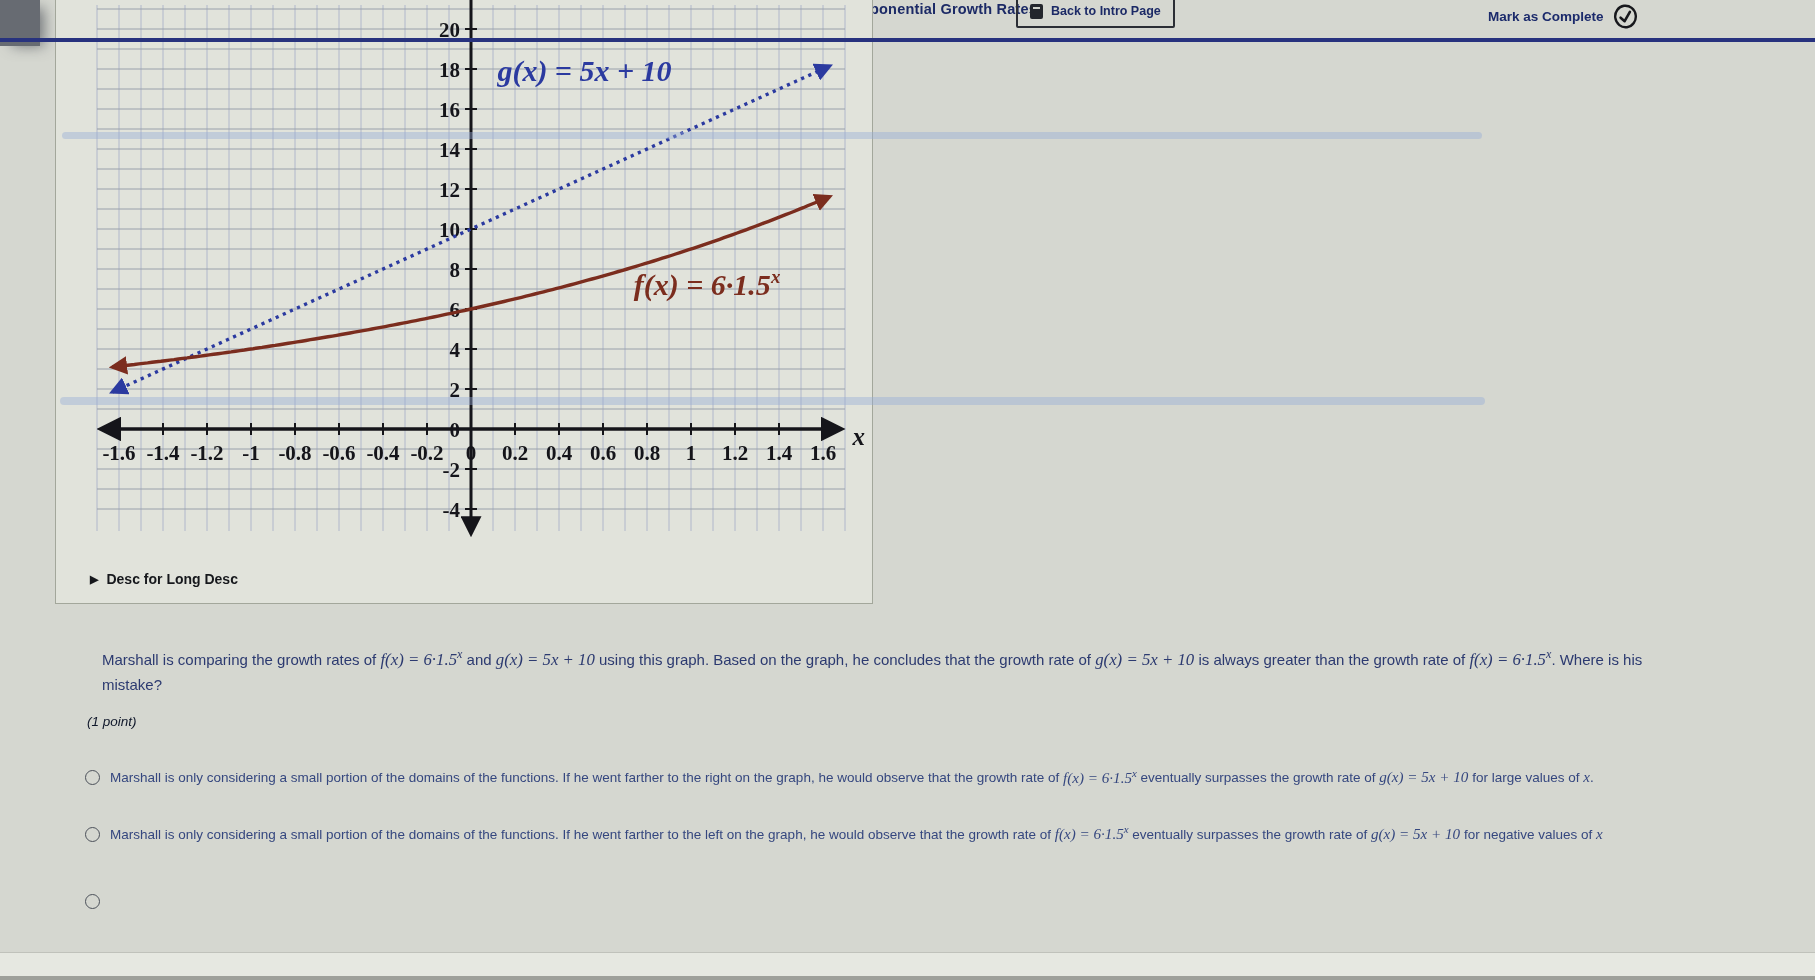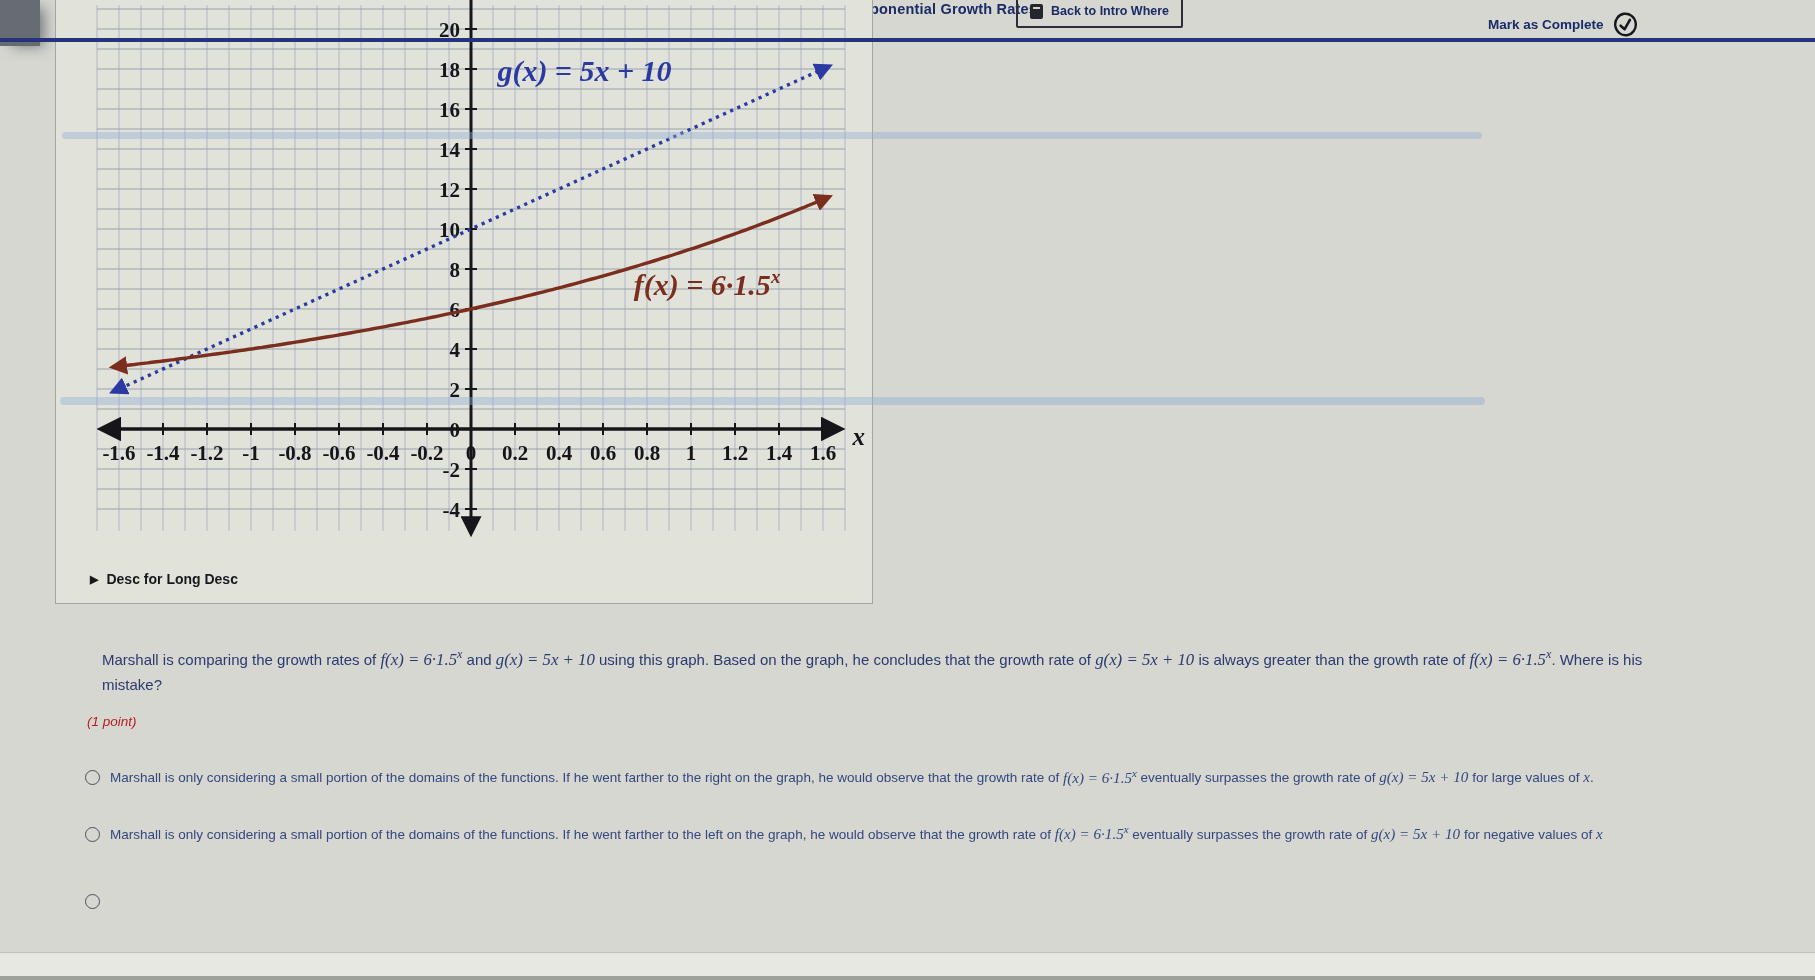--- a/index.html
+++ b/index.html
@@ -14,21 +14,21 @@
   
   .corner-shadow{position:absolute;left:0;top:0;width:40px;height:46px;background:#676b72;
     box-shadow:8px 4px 14px -4px rgba(90,94,100,.8);}
   .header-title{position:absolute;top:1px;left:0;width:100%;text-align:center;
     font-size:14.5px;font-weight:700;color:#1c2a66;letter-spacing:.2px;}
   .back-btn{position:absolute;left:1016px;top:-6px;height:34px;display:flex;align-items:center;gap:8px;
     background:transparent;border:2px solid #2b2e35;border-radius:2px;padding:0 12px;
     font-family:"Liberation Sans",sans-serif;font-size:12.5px;font-weight:700;color:#1c2a66;cursor:pointer;}
   .back-btn .page-ico{width:13px;height:15px;background:#23262c;border-radius:2px;position:relative;}
   .back-btn .page-ico::after{content:"";position:absolute;left:3px;top:3px;right:3px;height:2px;background:#cfd1ca;}
-  .mark-complete{position:absolute;left:1488px;top:12px;display:flex;align-items:center;gap:9px;cursor:pointer;}
+  .mark-complete{position:absolute;left:1488px;top:4px;display:flex;align-items:center;gap:9px;cursor:pointer;}
   .mark-complete .lbl{font-size:13.5px;font-weight:700;color:#1b2a6b;}
   .navy-rule{position:absolute;left:0;top:38px;width:100%;height:4px;background:#27327e;z-index:5;}
 
   
   .graph-panel{position:absolute;left:55px;top:-16px;width:816px;height:618px;
     background:#e1e3db;border:1px solid #a3a79b;overflow:hidden;z-index:1;}
   #chart-svg{position:absolute;left:0;top:0;}
   .tick{font:700 21px "Liberation Serif",serif;fill:#15151a;}
   .axis-name{font:italic 700 25px "Liberation Serif",serif;fill:#15151a;}
   .curve-label{font:italic 700 30px "Liberation Serif",serif;}
@@ -36,21 +36,21 @@
     font-size:14px;font-weight:700;color:#16181c;cursor:pointer;}
   .long-desc .tri{font-size:11px;color:#16181c;}
 
   .glare{position:absolute;background:rgba(150,172,215,.42);border-radius:4px;z-index:6;pointer-events:none;}
   .glare.g1{left:62px;top:132px;width:1420px;height:7px;}
   .glare.g2{left:60px;top:397px;width:1425px;height:8px;}
 
   
   .question{position:absolute;left:85px;top:628px;width:1605px;}
   .prompt{margin:17px;font-size:15px;line-height:1.6;color:#2c3a70;}
-  .points{margin:16px 0 0 2px;font-size:13.5px;font-style:italic;color:#b91c1c;}
+  .points{margin:16px 0 0 2px;font-size:13.5px;font-style:italic;color:#0f172a;}
   .options{margin-top:36px;}
   .option{display:flex;align-items:center;gap:10px;margin-bottom:33px;cursor:pointer;}
   .option.gap-lg{margin-bottom:47px;}
   .radio{flex:0 0 auto;width:13px;height:13px;border:1.6px solid #4c515a;border-radius:50%;
     background:transparent;margin-top:1px;}
   .option-text{font-size:13.5px;color:#35477f;line-height:1.45;}
   .math{font-family:"Liberation Serif",serif;font-style:italic;font-size:1.12em;white-space:nowrap;}
   .math sup{font-size:.72em;}
 
   
@@ -62,21 +62,21 @@
 <body>
 
 <div class="screen">
 
   <div class="corner-shadow"></div>
 
   <div class="header-title">Linear vs. Exponential Growth Rates</div>
 
   <button class="back-btn">
     <span class="page-ico"></span>
-    <span>Back to Intro Where</span>
+    <span>Back to Intro Page</span>
   </button>
 
   <div class="mark-complete">
     <span class="lbl">Mark as Complete</span>
     <svg width="25" height="25" viewBox="0 0 25 25">
       <g transform="rotate(-8 12.5 12.5)">
         <ellipse cx="12.5" cy="12.5" rx="10.3" ry="10.8" fill="none" stroke="#17181c" stroke-width="2.4"></ellipse>
         <polyline points="7.5,13 11,17 17.5,8.5" fill="none" stroke="#17181c" stroke-width="2.6" stroke-linecap="round" stroke-linejoin="round"></polyline>
       </g>
     </svg>

